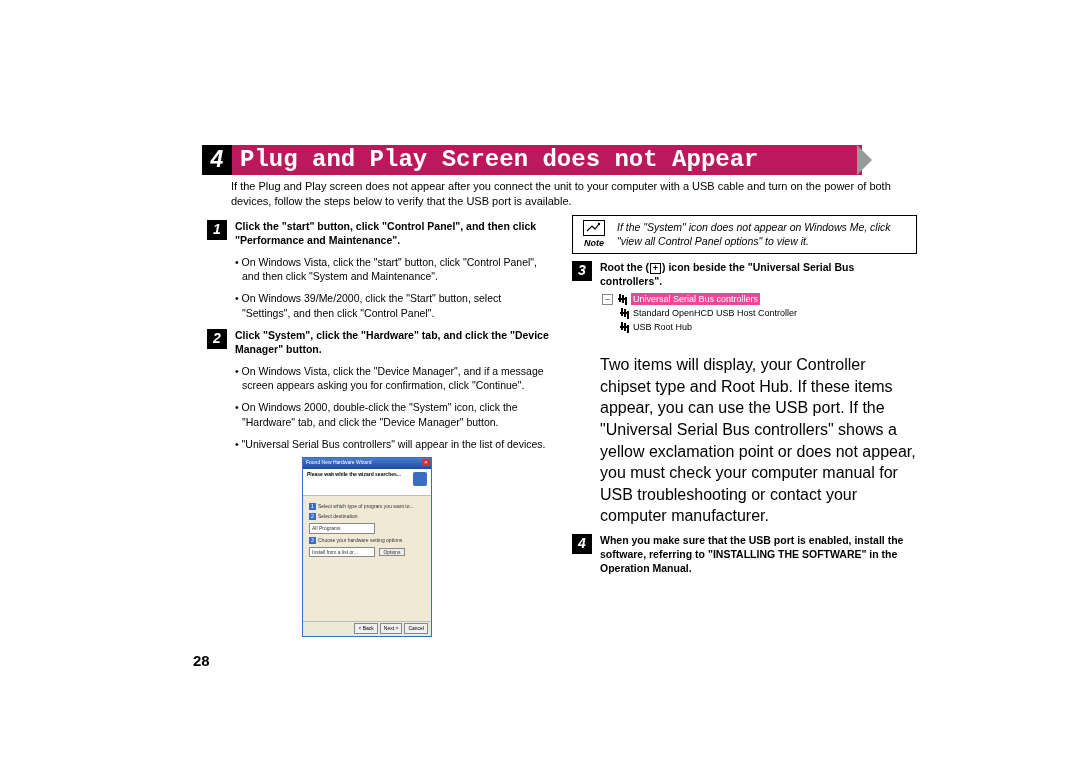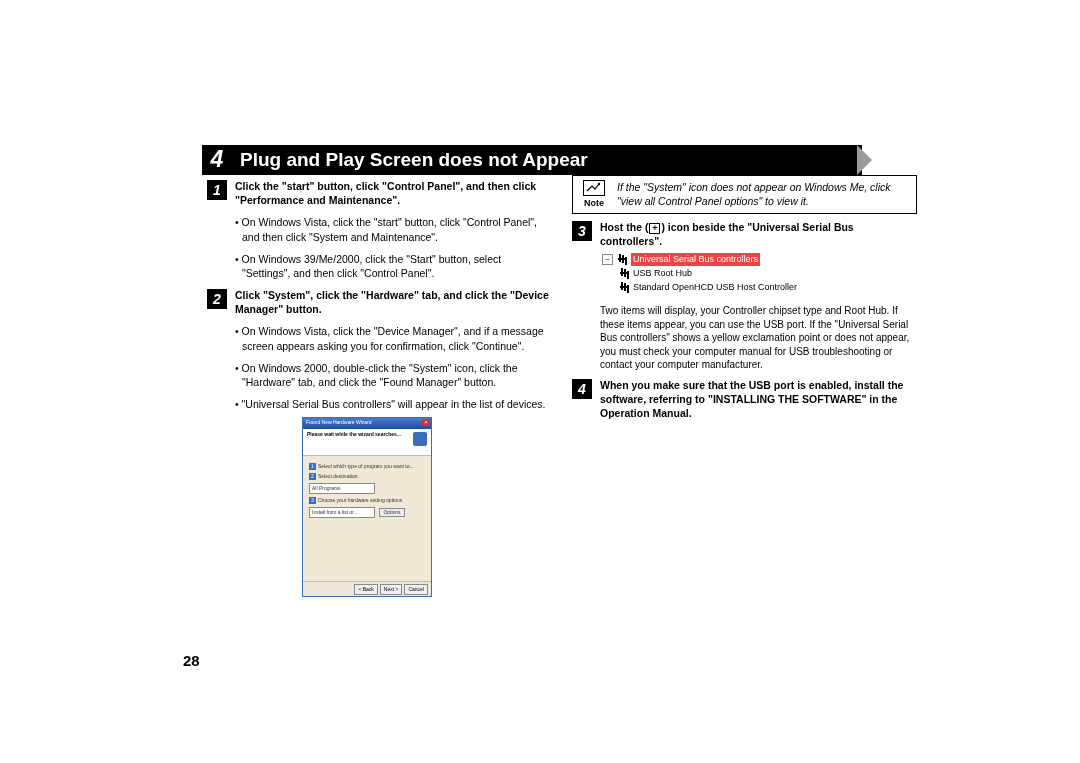--- a/index.html
+++ b/index.html
@@ -34,25 +34,25 @@
     font-weight: bold;
     font-style: italic;
     display: flex;
     align-items: center;
     justify-content: center;
     flex-shrink: 0;
     font-family: "Arial", sans-serif;
   }
   .title-text {
     flex: 1;
-    background: #000000;
+    background: #be185d;
     color: #fff;
-    font-size: 19px;
+    font-size: 24px;
     font-weight: bold;
-    font-family: Liberation Sans, sans-serif;
+    font-family: Liberation Mono, monospace;
     display: flex;
     align-items: center;
     padding-left: 8px;
     letter-spacing: 0px;
   }
   .title-arrow {
     position: absolute;
     right: -15px;
     top: 0;
     width: 20px;
@@ -104,41 +104,42 @@
   .step-body .bullet {
     margin-top: 8px;
     padding-left: 7px;
     text-indent: -7px;
   }
   .step-body .bullet::before {
     content: "• ";
   }
   .page-num {
     position: absolute;
-    left: 183px;
+    left: 193px;
     top: 651px;
     font-weight: bold;
     font-size: 15px;
   }
 
   
   .note-box {
     border: 1px solid #000;
     display: flex;
     font-size: 10.5px;
     padding: 4px 6px;
     align-items: flex-start;
     gap: 8px;
     margin-bottom: 2px;
   }
   .note-icon-col {
     width: 30px;
     flex-shrink: 0;
     text-align: center;
     font-size: 9px;
+    font-style: italic;
   }
   .note-icon-col svg { display: block; margin: 0 auto 1px auto; }
   .note-text {
     font-style: italic;
     font-size: 10.5px;
   }
   .plus-box {
     display:inline-block;
     border:1px solid #000;
     width:9px; height:9px;
@@ -216,59 +217,60 @@
   .tree .usb {
     display:inline-block;width:12px;height:10px;margin-right:3px;position:relative;
   }
   .tree .usb::before{
     content:""; position:absolute; left:2px; top:4px; width:8px;height:2px;background:#000;
   }
   .tree .usb::after{
     content:""; position:absolute; left:6px; top:1px; width:2px;height:8px;background:#000;
     box-shadow:-3px -1px 0 0 #000, 3px 2px 0 0 #000;
   }
-  .tree .hilite { background:#ef4444; color:#fff; padding:0 2px;text-align:right; }
-  .post-tree { margin: 10px 0 4px 28px; font-size: 10px; width: 320px;}
+  .tree .hilite { background:#ec4899; color:#fff; padding:0 2px;text-align:right; }
+  .post-tree { margin: 20px 0 4px 28px; font-size: 16px; width: 320px;}
 
 </style>
 </head>
 <body>
 
 <div class="page">
 
   <div class="title-bar">
     <div class="title-num-box">4</div>
     <div class="title-text">Plug and Play Screen does not Appear</div>
     <div class="title-arrow">
       <svg width="20" height="30">
           <polygon points="0,0 15,15 0,30"></polygon>
         </svg>
     </div>
   </div>
 
+  <div class="intro">If the Plug and Play screen does not appear after you connect the unit to your computer with a USB cable and turn on the power of both devices, follow the steps below to verify that the USB port is available.</div>
 
   <div class="columns">
 
     <div class="col">
 
       <div class="step">
         <div class="step-num">1</div>
         <div class="step-body">
           <b>Click the "start" button, click "Control Panel", and then click "Performance and Maintenance".</b>
           <div class="bullet">On Windows Vista, click the "start" button, click "Control Panel", and then click "System and Maintenance".</div>
           <div class="bullet">On Windows 39/Me/2000, click the "Start" button, select "Settings", and then click "Control Panel".</div>
         </div>
       </div>
 
       <div class="step" style="margin-top:8px;">
         <div class="step-num">2</div>
         <div class="step-body">
           <b>Click "System", click the "Hardware" tab, and click the "Device Manager" button.</b>
           <div class="bullet">On Windows Vista, click the "Device Manager", and if a message screen appears asking you for confirmation, click "Continue".</div>
-          <div class="bullet">On Windows 2000, double-click the "System" icon, click the "Hardware" tab, and click the "Found Manager" button.</div>
+          <div class="bullet">On Windows 2000, double-click the "System" icon, click the "Hardware" tab, and click the "Device Manager" button.</div>
           <div class="bullet">"Universal Serial Bus controllers" will appear in the list of devices.</div>
         </div>
       </div>
 
       <div class="wizard">
         <div class="titlebar">
           <span>Found New Hardware Wizard</span>
           <span class="x">×</span>
         </div>
         <div class="hdr">
@@ -305,38 +307,38 @@
           </svg>
           <b>Note</b>
         </div>
         <div class="note-text">If the "System" icon does not appear on Windows Me, click "view all Control Panel options" to view it.</div>
       </div>
 
       <div class="step" style="margin-top:6px;">
         <div class="step-num">3</div>
         <div class="step-body">
           <b>
-            <span>Host the (</span><span class="plus-box">+</span><span>) icon beside the "Universal Serial Bus controllers".</span>
+            <span>Root the (</span><span class="plus-box">+</span><span>) icon beside the "Universal Serial Bus controllers".</span>
           </b>
         </div>
       </div>
 
       <div class="tree">
         <div class="row">
           <span class="pm">–</span>
           <span class="usb"></span>
           <span class="hilite">Universal Serial Bus controllers</span>
         </div>
         <div class="row" style="margin-left:16px;">
           <span class="usb"></span>
-          <span>USB Root Hub</span>
+          <span>Standard OpenHCD USB Host Controller</span>
         </div>
         <div class="row" style="margin-left:16px;">
           <span class="usb"></span>
-          <span>Standard OpenHCD USB Host Controller</span>
+          <span>USB Root Hub</span>
         </div>
       </div>
 
       <div class="post-tree">Two items will display, your Controller chipset type and Root Hub. If these items appear, you can use the USB port. If the "Universal Serial Bus controllers" shows a yellow exclamation point or does not appear, you must check your computer manual for USB troubleshooting or contact your computer manufacturer.</div>
 
       <div class="step" style="margin-top:6px;">
         <div class="step-num">4</div>
         <div class="step-body">
           <b>When you make sure that the USB port is enabled, install the software, referring to "INSTALLING THE SOFTWARE" in the Operation Manual.</b>
         </div>

